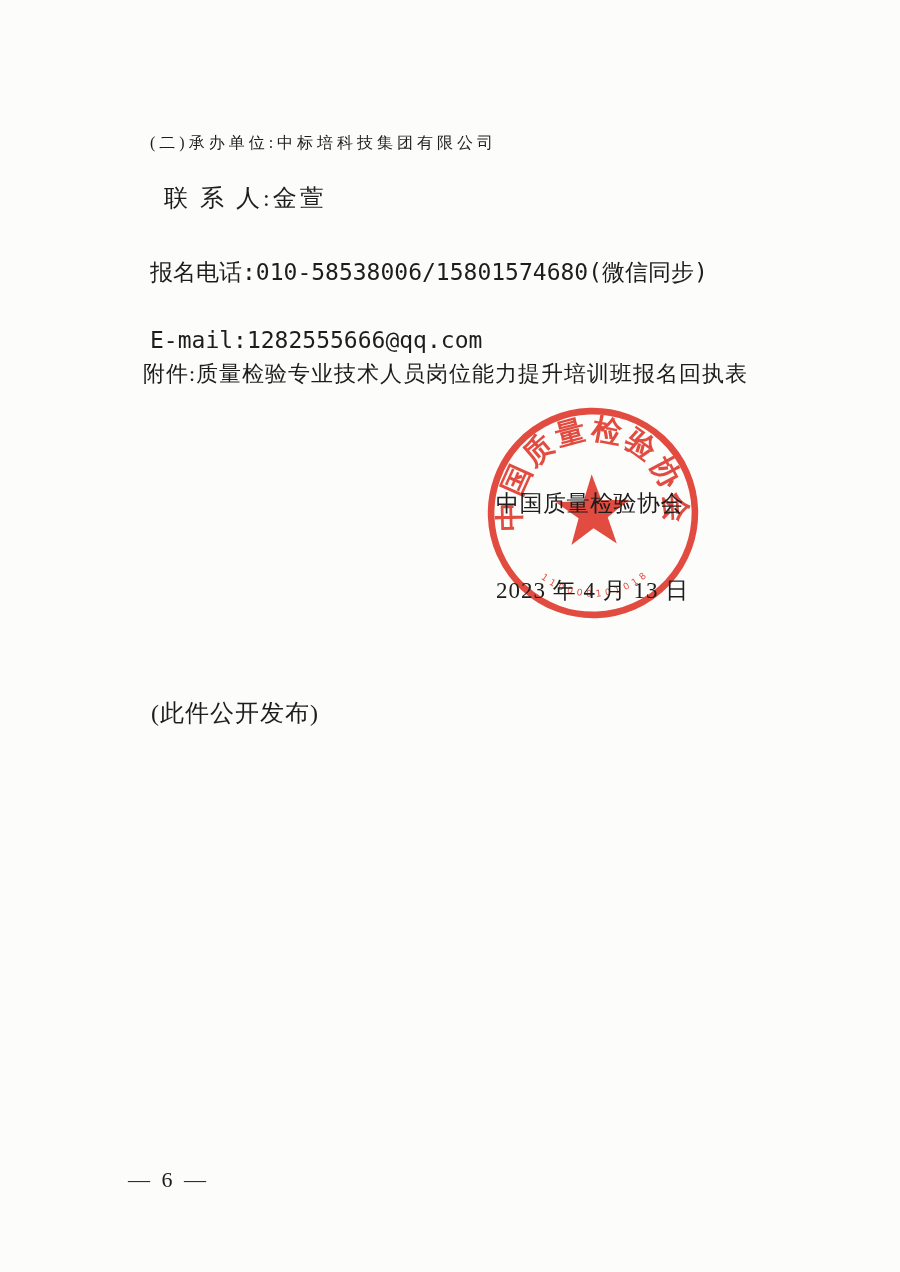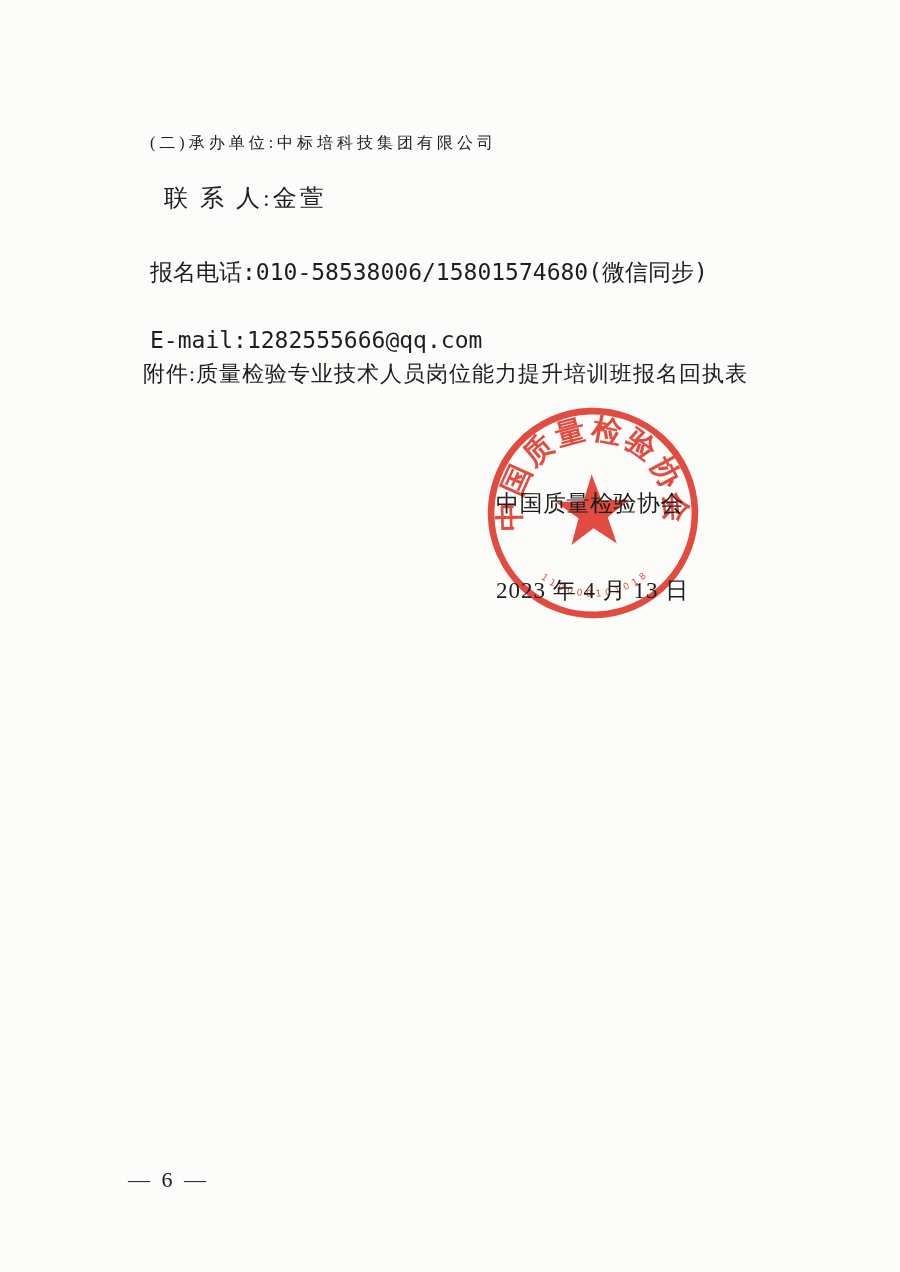--- a/index.html
+++ b/index.html
@@ -79,16 +79,17 @@
       <text class="seal-serial" text-anchor="middle" fill="#e03a2c">
         <textPath href="#sealArcBottom" startOffset="50%">110000101018</textPath>
       </text>
     </svg>
   </div>
 
   <p class="ln issuer">中国质量检验协会</p>
 
   <p class="ln issue-date">2023 年 4 月 13 日</p>
 
+  <p class="ln public-note">(此件公开发布)</p>
 
   <p class="ln page-number">— 6 —</p>
 
 </div>
 
 </body></html>

